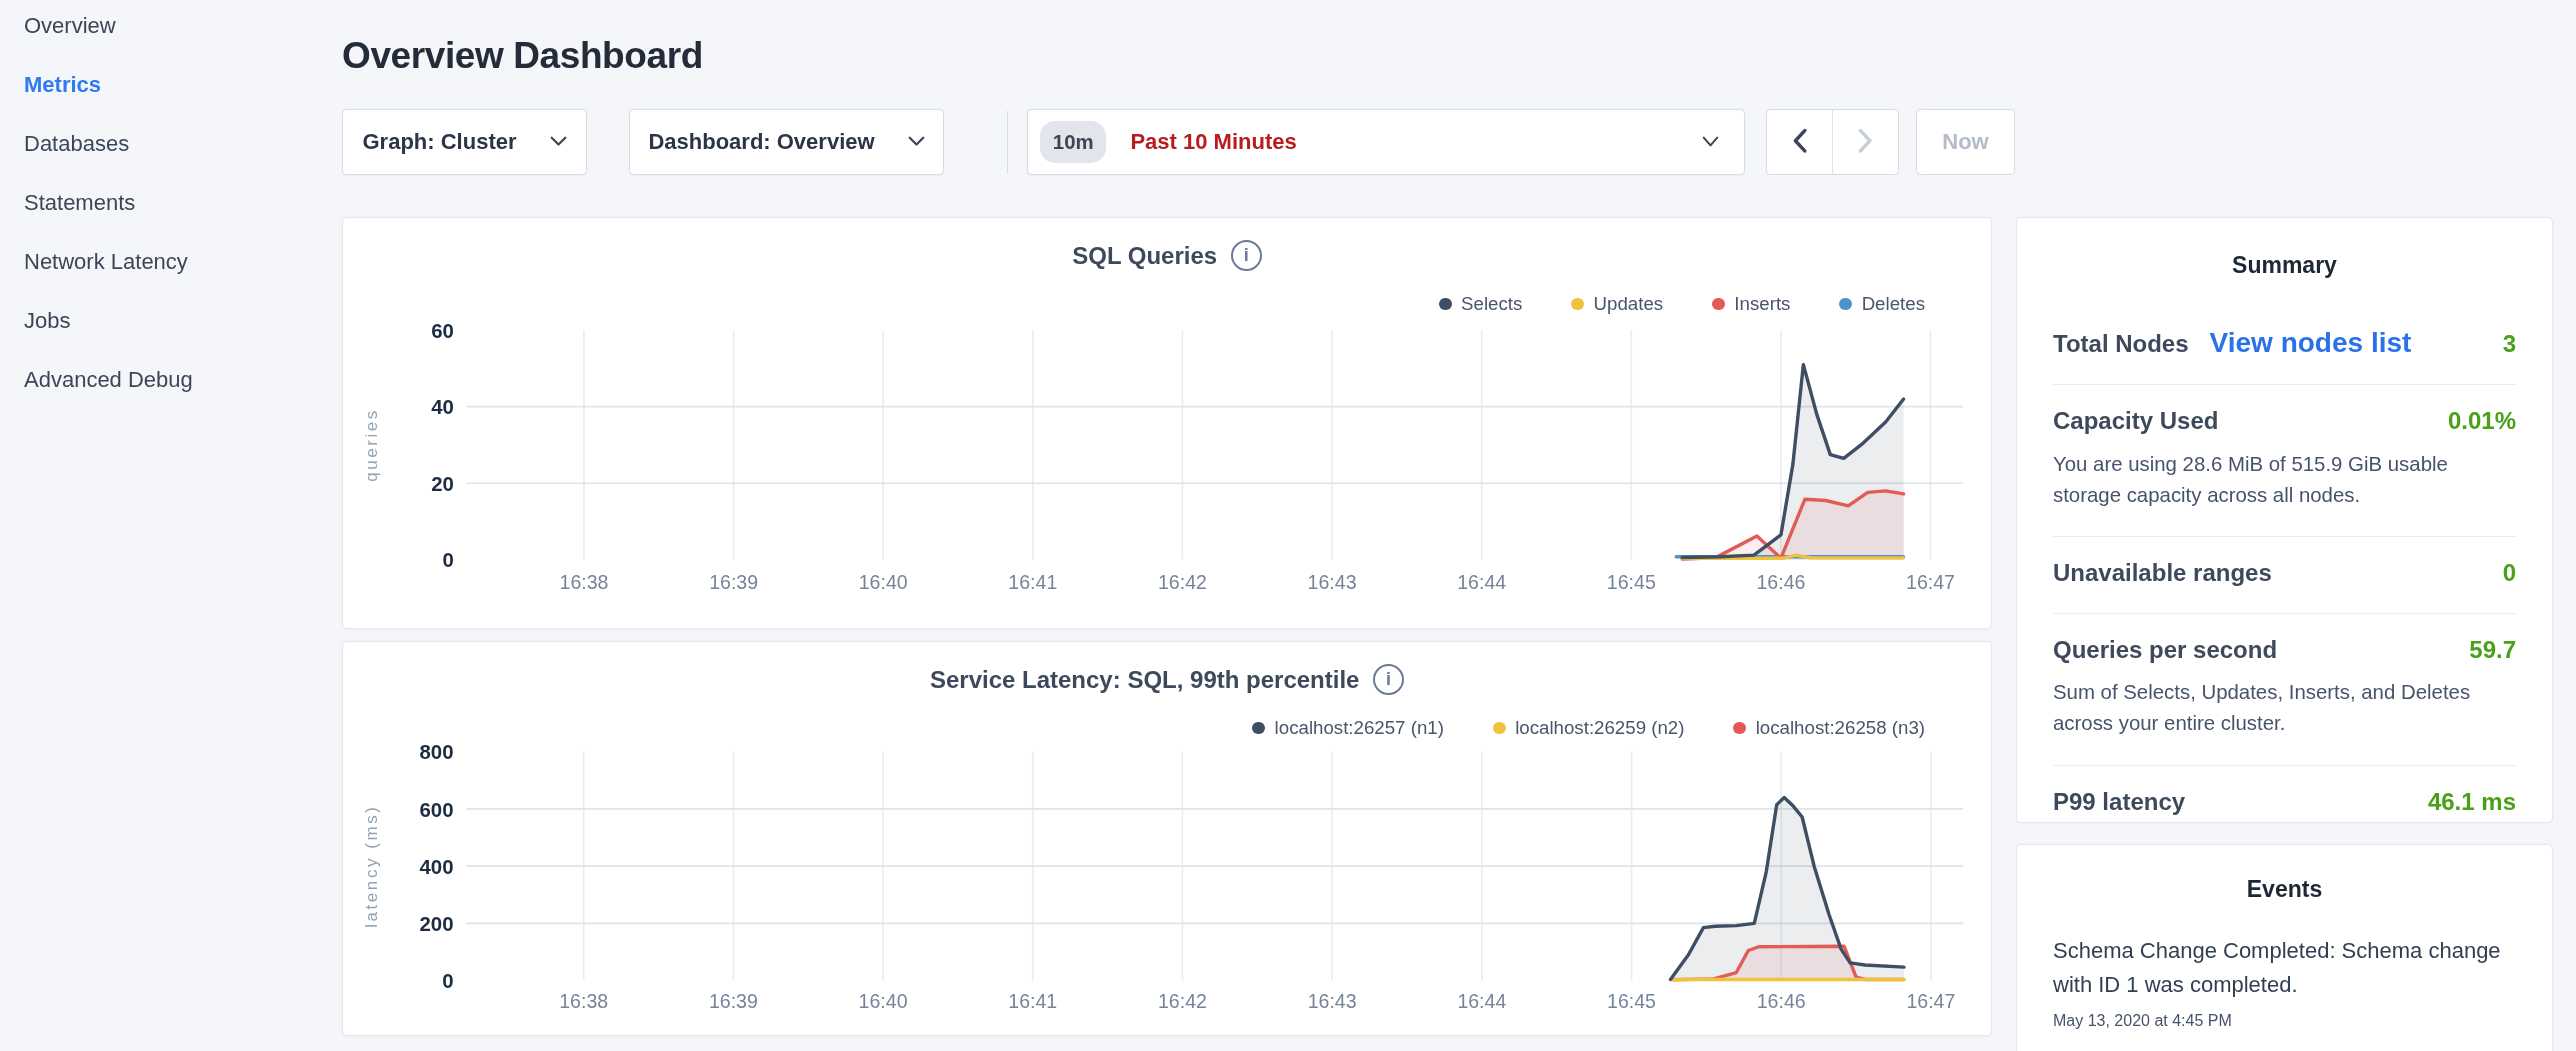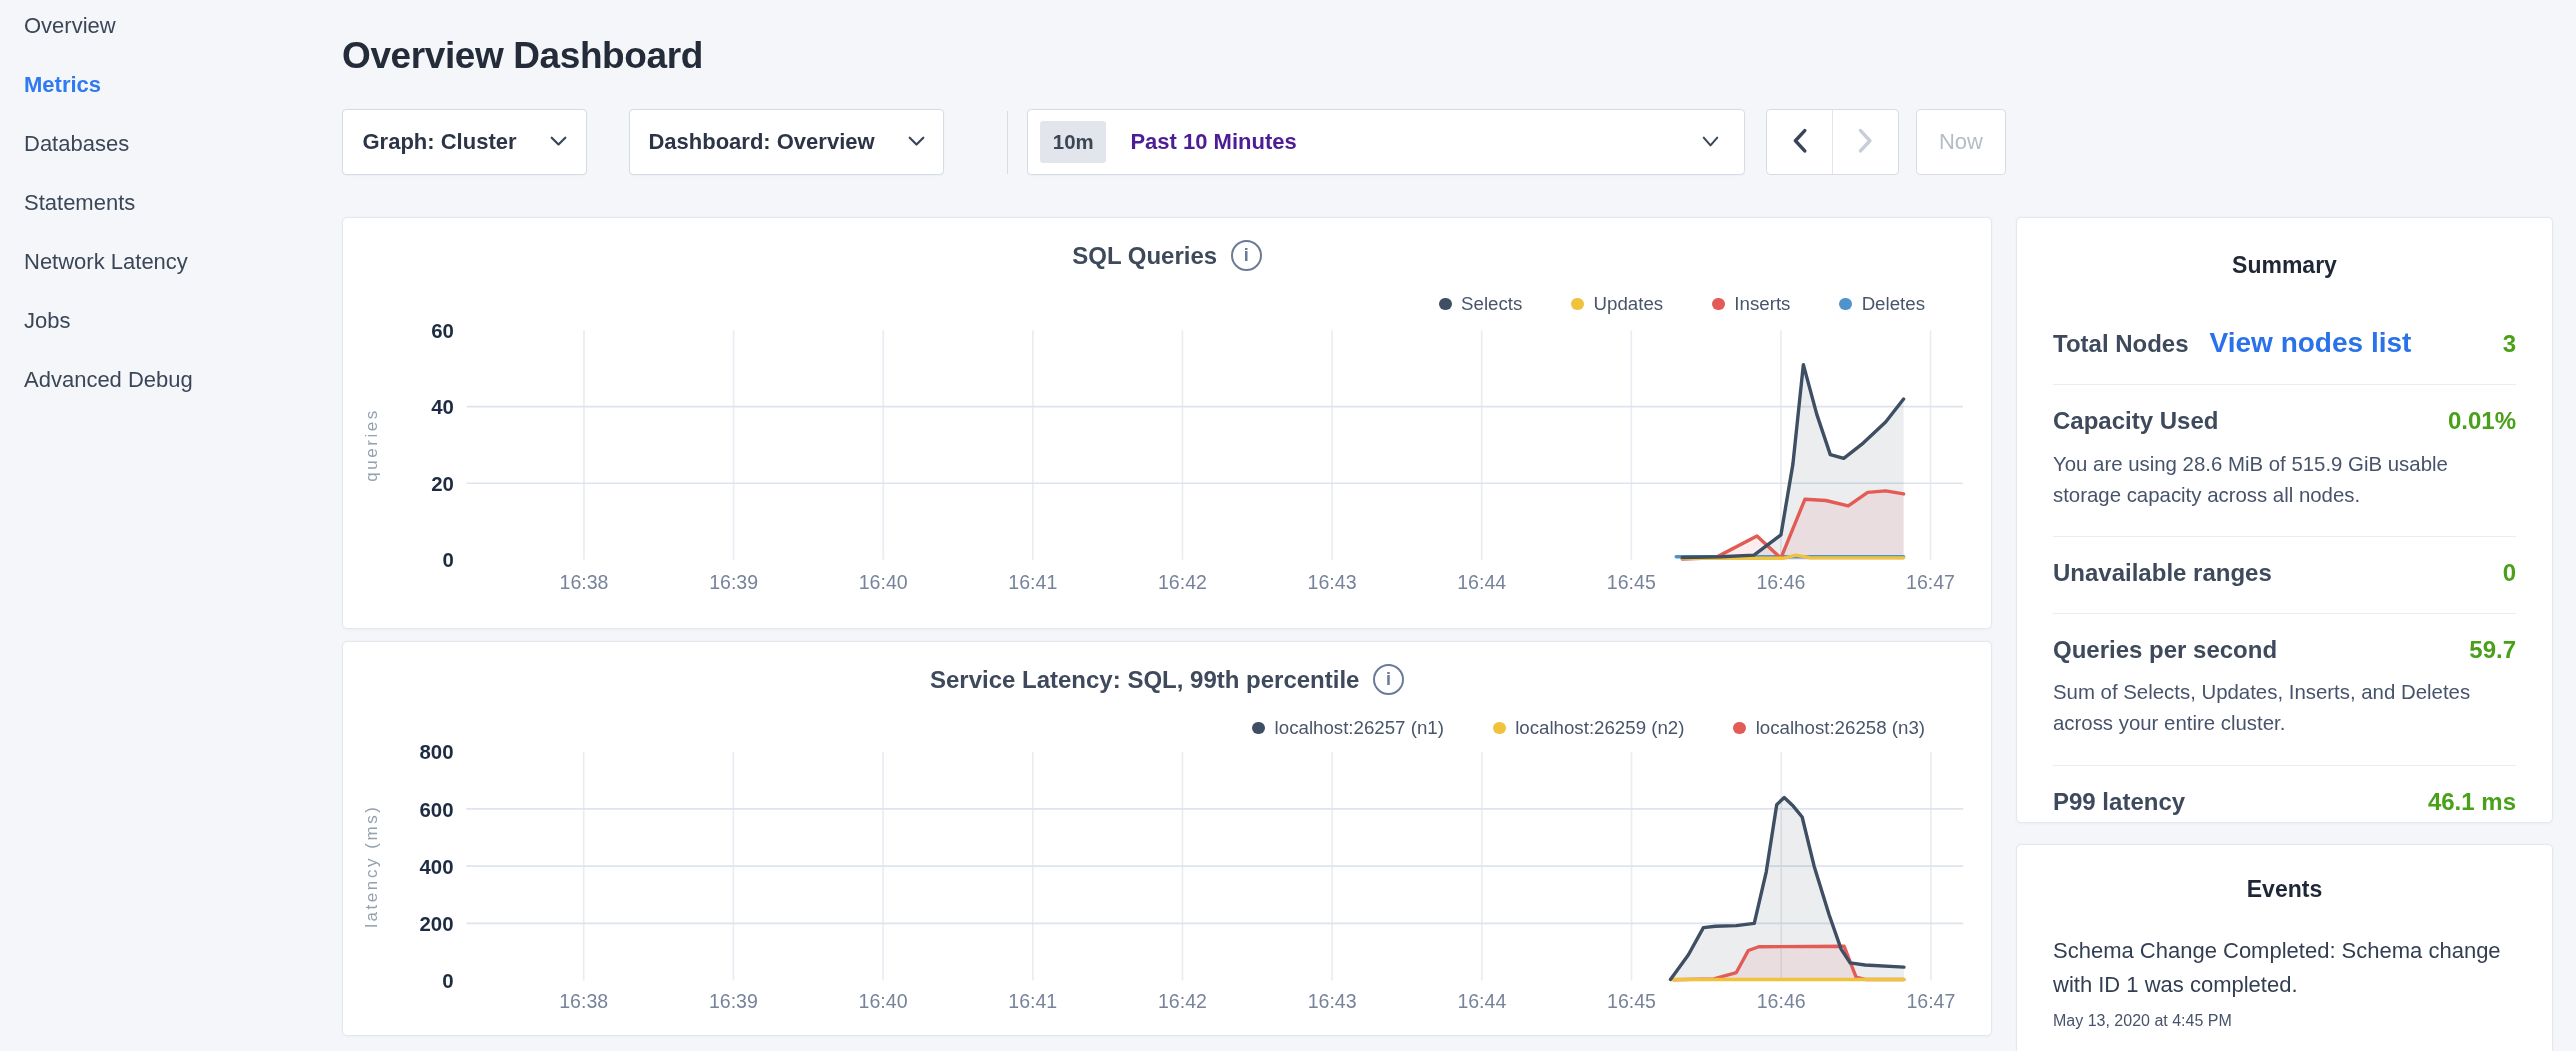--- a/index.html
+++ b/index.html
@@ -19,29 +19,29 @@
   .dropdown{position:absolute;top:109px;height:66px;background:#fff;border:0.9px solid #d6dce4;border-radius:4.3px;
     box-sizing:border-box;display:flex;align-items:center;justify-content:center;gap:33px;
     box-shadow:0 0.9px 1.7px rgba(30,40,60,.04);cursor:pointer}
   #dd-graph{left:342px;width:245px}
   #dd-dashboard{left:629px;width:315px}
   .dd-label{font-size:22px;font-weight:700;color:#2c3547}
   .controls-divider{position:absolute;left:1007px;top:111px;width:0.9px;height:63px;background:#d8dde4}
   .time-box{position:absolute;left:1027px;top:109px;width:718px;height:66px;background:#fff;border:0.9px solid #d6dce4;
     border-radius:4.3px;box-sizing:border-box;display:flex;align-items:center;padding:0 25.5px 0 12px;cursor:pointer;
     box-shadow:0 0.9px 1.7px rgba(30,40,60,.04)}
-  .time-badge{background:#e2e6ec;border-radius:3px;font-size:20.4px;font-weight:700;color:#3c4655;padding:9.4px 12.8px}
-  .time-label{margin-left:24px;font-size:22px;font-weight:700;color:#4c1d95;flex:1;text-align:left}
+  .time-badge{background:#e2e6ec;border-radius:15px;font-size:20.4px;font-weight:700;color:#3c4655;padding:9.4px 12.8px}
+  .time-label{margin-left:24px;font-size:22px;font-weight:700;color:#b91c1c;flex:1;text-align:left}
   .nav-arrows{position:absolute;left:1766px;top:109px;width:133px;height:66px;background:#fff;border:0.9px solid #d6dce4;
     border-radius:4.3px;box-sizing:border-box;display:flex}
   .arrow-btn{flex:1;display:flex;align-items:center;justify-content:center;cursor:pointer}
   .arrow-btn+.arrow-btn{border-left:0.9px solid #e1e5ea}
-  .now-btn{position:absolute;left:1916px;top:109px;width:90px;height:66px;background:#fff;border:0.9px solid #d6dce4;
+  .now-btn{position:absolute;left:1916px;top:109px;width:99px;height:66px;background:#fff;border:0.9px solid #d6dce4;
     border-radius:4.3px;box-sizing:border-box;display:flex;align-items:center;justify-content:center;
-    font-size:22px;font-weight:400;color:#b4bcc6}
+    font-size:22px;font-weight:700;color:#b4bcc6}
   
   .card{position:absolute;background:#fff;border:0.9px solid #e3e8ee;border-radius:5.1px;box-sizing:border-box;
     box-shadow:0 0.9px 2.6px rgba(40,55,80,.04)}
   #card-sql{left:342px;top:217px;width:1650px;height:412px}
   #card-latency{left:342px;top:641px;width:1650px;height:395px}
   #card-summary{left:2016px;top:217px;width:537px;height:606px;padding:34px 36px}
   #card-events{left:2016px;top:844px;width:537px;height:238px;padding:31px 36px}
   
   .chart-title-row{position:absolute;top:22px;left:0;right:0;display:flex;justify-content:center;align-items:center;gap:13.6px}
   .chart-title{font-size:24px;font-weight:700;color:#3e4a5c}

